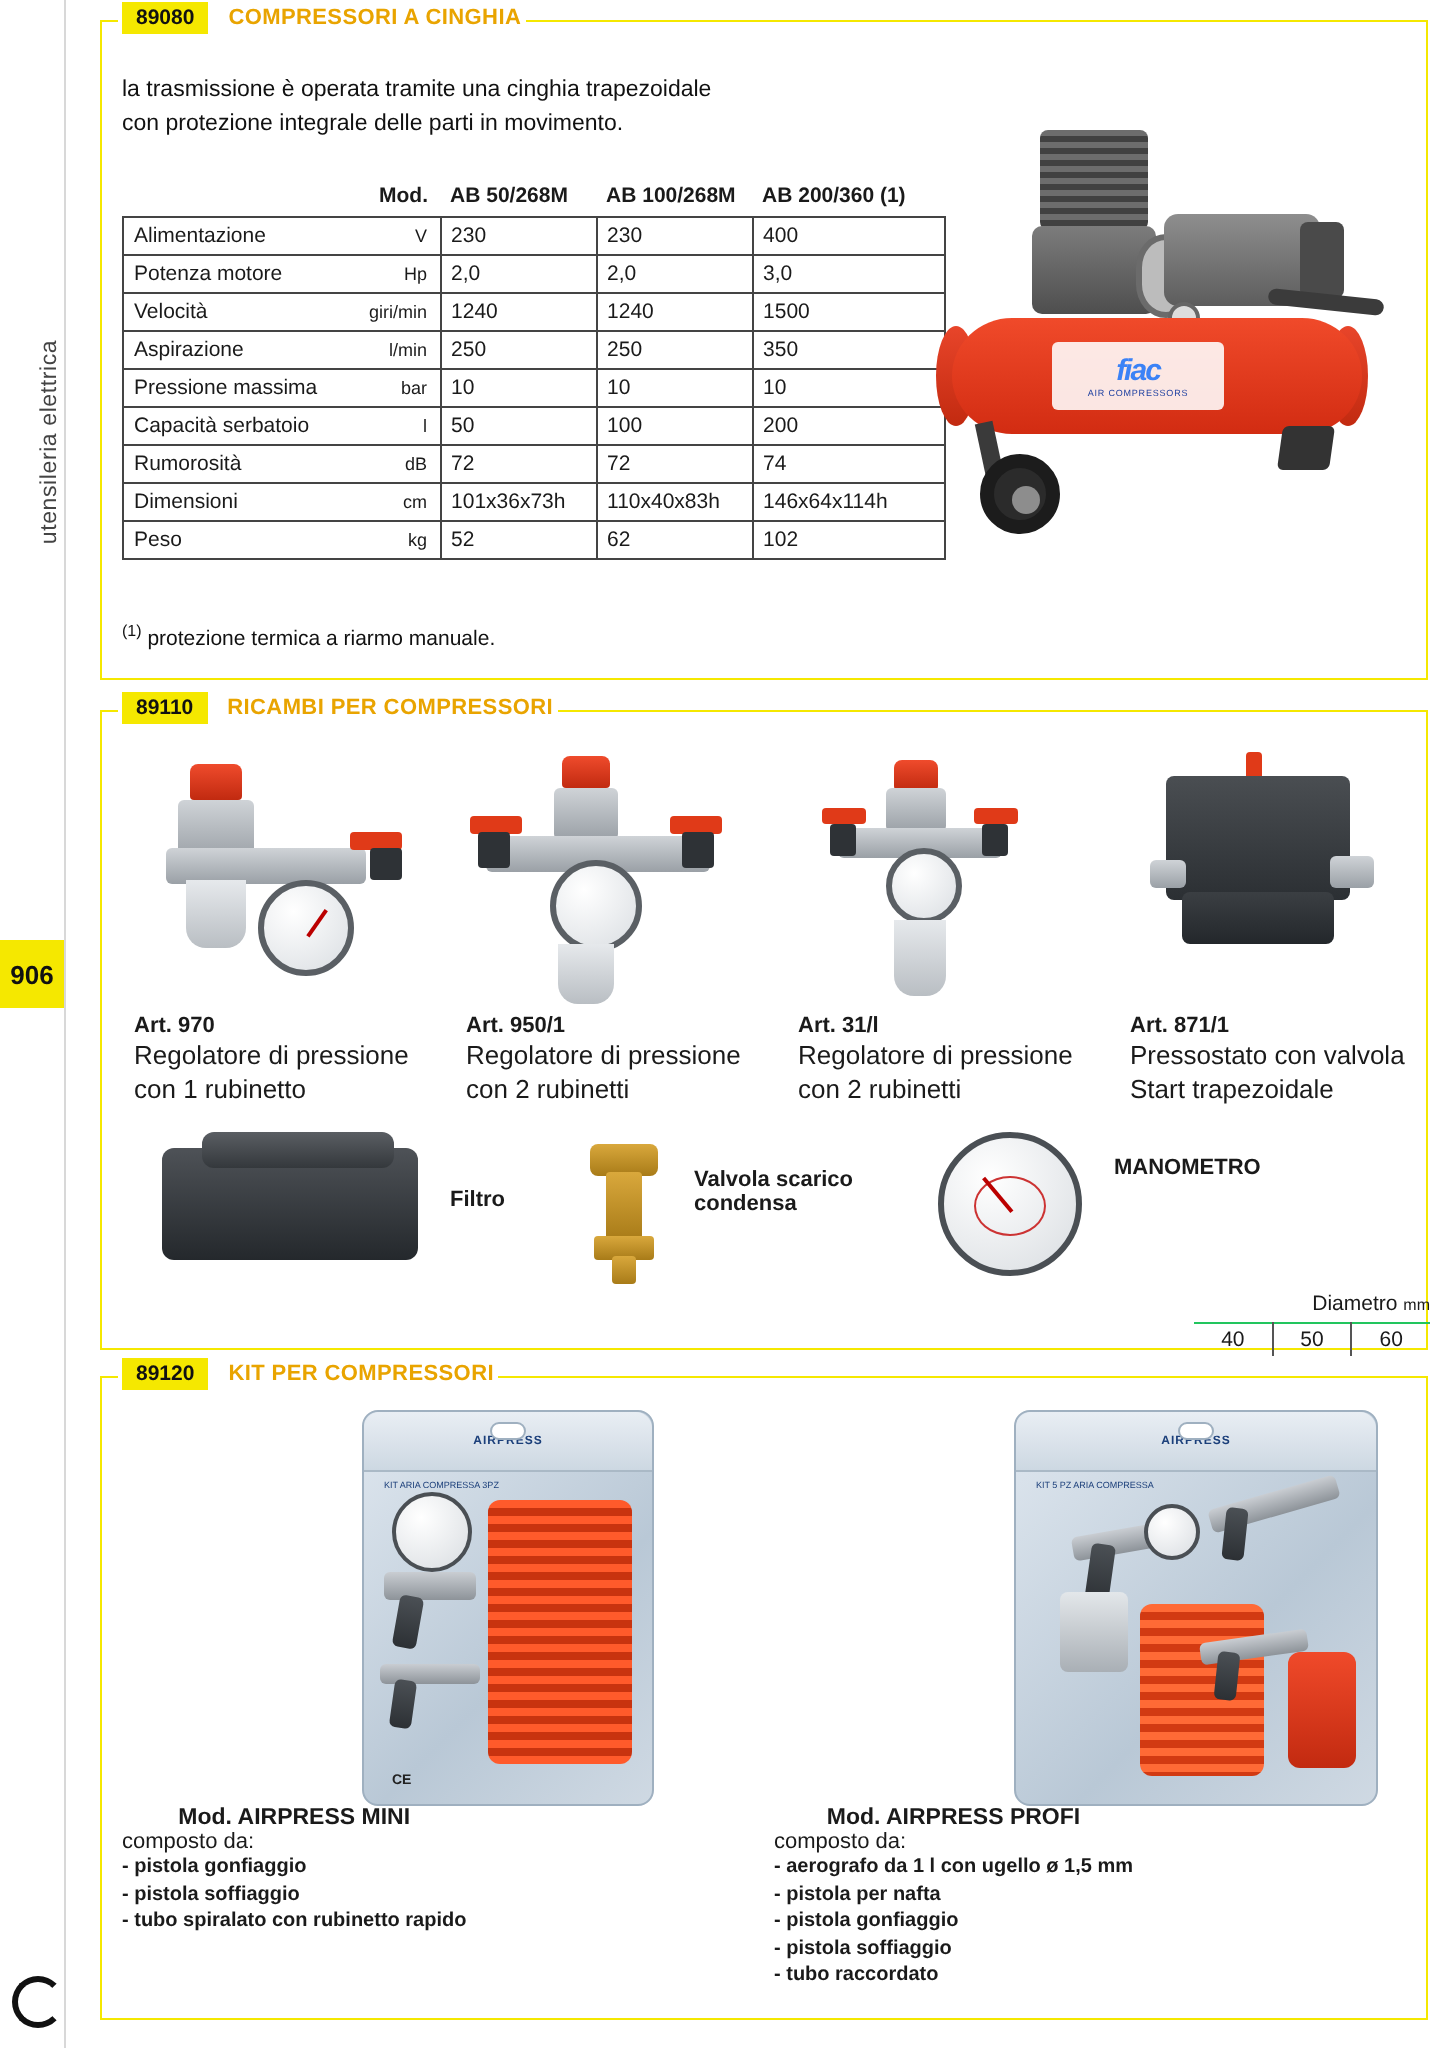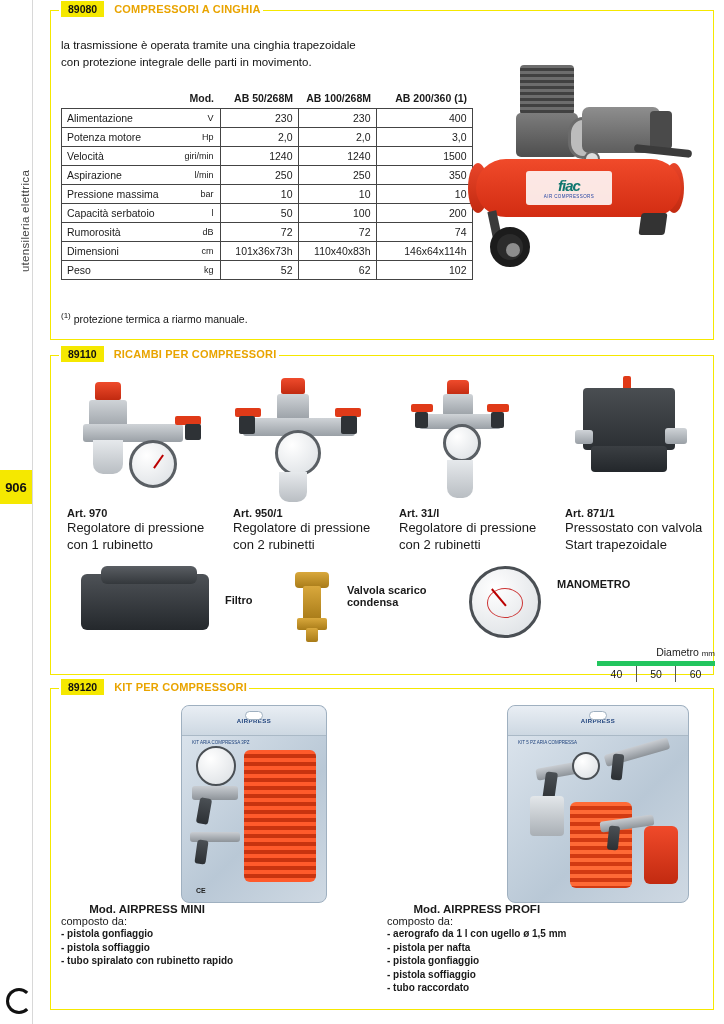--- a/index.html
+++ b/index.html
@@ -82,21 +82,21 @@
     font-size: 11.5px; line-height: 1.45; color: #111;
   }
   table.spec {
     position: absolute; left: 10px; top: 78px;
     border-collapse: collapse;
     font-size: 10.5px;
   }
   table.spec th, table.spec td {
     border: 1px solid #444;
     padding: 3px 5px;
-    text-align: right;
+    text-align: left;
     white-space: nowrap;
     height: 19px;
   }
   table.spec tr.head th { border: none; border-bottom: 1px solid #444; font-size: 10.5px; }
   table.spec tr.head th.blank { border: none; }
   table.spec td.lab {
     text-align: left; width: 118px; font-size: 10.5px;
   }
   table.spec td.unit {
     text-align: right; width: 34px; font-size: 9px; border-left: none; padding-right: 6px;
@@ -125,21 +125,21 @@
   }
   .tank-cap-r {
     position:absolute; left:200px; top:112px; width:20px; height:50px;
     background: linear-gradient(#e8452a,#c22a10); border-radius: 50%;
   }
   .tank-band {
     position:absolute; left:62px; top:120px; width:86px; height:34px;
     background: rgba(255,255,255,.88); border-radius: 3px;
     display:flex; flex-direction:column; align-items:center; justify-content:center;
   }
-  .tank-band .brand { font-size: 15px; font-weight: bold; color:#0f766e; font-style: italic; letter-spacing: -1px; }
+  .tank-band .brand { font-size: 15px; font-weight: bold; color:#3b82f6; font-style: italic; letter-spacing: -1px; }
   .tank-band .sub { font-size: 4.5px; color:#1d3fa0; letter-spacing:.4px; }
   .motor {
     position:absolute; left:118px; top:56px; width:78px; height:46px;
     background: linear-gradient(#8e8e8e,#5d5d5d); border-radius: 7px;
   }
   .motor-fan {
     position:absolute; left:186px; top:60px; width:22px; height:38px;
     background:#4a4a4a; border-radius:4px;
   }
   .pump-head {
@@ -199,21 +199,21 @@
     position: absolute; font-size: 11px; font-weight: bold;
   }
 
   .diam-wrap { position: absolute; left: 540px; top: 40px; width: 118px; }
   .diam-title { font-size: 10.5px; text-align: right; margin-top: 44px; }
   .diam-title .mm { font-size: 8px; }
   table.diam { border-collapse: collapse; width: 118px; margin-top: 3px; }
   table.diam td {
     border: 1px solid #555; font-size: 10.5px; text-align: center; padding: 2px 0; width: 33%;
   }
-  table.diam td { border-top:5px solid #22c55e; border-bottom:none; border-left:1px solid #555; border-right:1px solid #555;}
+  table.diam td { border-top:1px solid #22c55e; border-bottom:none; border-left:1px solid #555; border-right:1px solid #555;}
   table.diam tr td:first-child { border-left: none; }
   table.diam tr td:last-child { border-right: none; }
 
   
   #sec-kit { left: 50px; top: 688px; width: 664px; height: 322px; }
   .kit {
     position: absolute; top: 16px; width: 320px; height: 300px;
   }
   .kit .k-title { font-size: 11.5px; font-weight: bold; text-align: center; }
   .kit .k-sub { font-size: 11px; }

